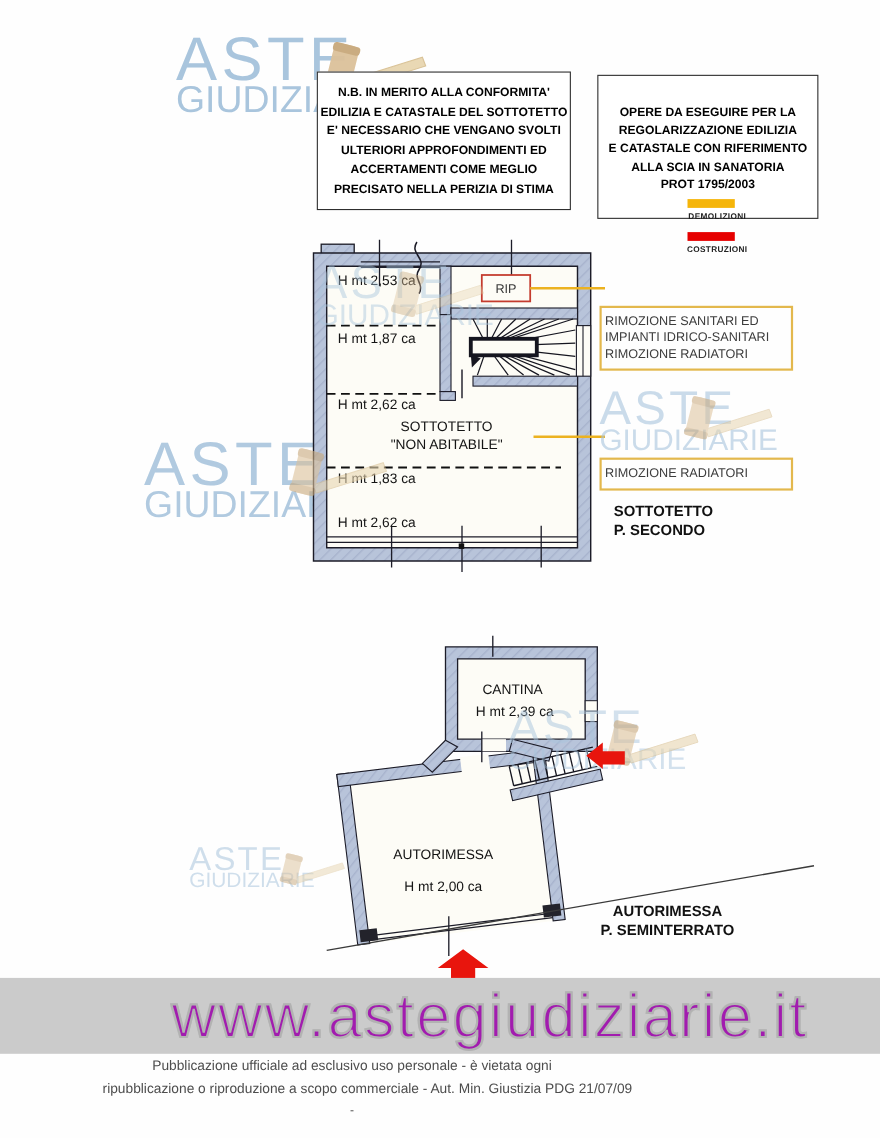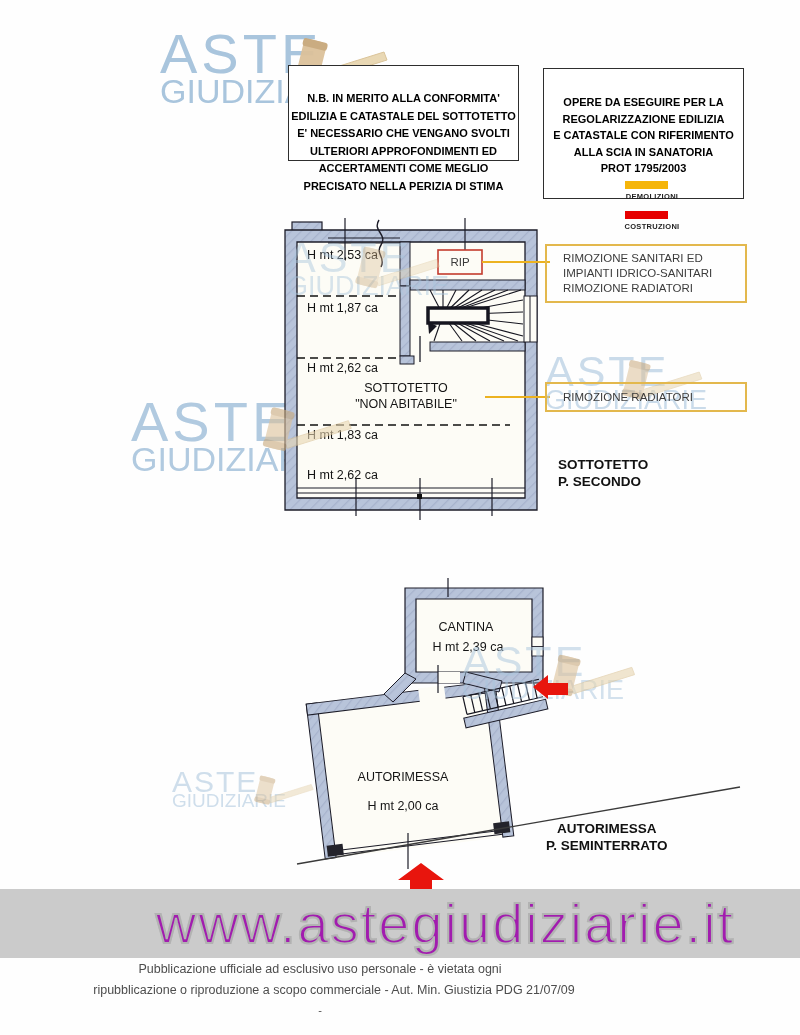--- a/index.html
+++ b/index.html
@@ -13,32 +13,32 @@
   .wm-lg .l2{font-size:34px;letter-spacing:0;}
   .wm-md .l1{font-size:43px;letter-spacing:3px;}
   .wm-md .l2{font-size:27px;letter-spacing:0;}
   .wm-sm .l1{font-size:30px;letter-spacing:2px;}
   .wm-sm .l2{font-size:19px;}
   .gavel{position:absolute;pointer-events:none;}
 
   
   .notebox{position:absolute;background:#fff;border:1.5px solid #2e2e2e;color:#000;
            font-weight:bold;text-align:center;box-sizing:border-box;}
-  #nb-box{left:288px;top:65px;width:231px;height:96px;font-size:11px;line-height:17.6px;padding-top:24px;}
+  #nb-box{left:288px;top:65px;width:231px;height:126px;font-size:11px;line-height:17.6px;padding-top:10px;}
   #opere-box{left:543px;top:68px;width:201px;height:131px;font-size:11px;line-height:16.6px;padding-top:25px;}
   .legend{margin-top:4px;}
   .legend-row{display:flex;align-items:center;margin:0 0 5px 17px;text-align:left;flex-direction:column;}
   .legend-swatch{width:43px;height:8px;margin-right:11px;}
   .sw-yellow{background:#f5b50a;}
   .sw-red{background:#e60000;}
   .legend-label{font-size:7.5px;font-weight:bold;color:#222;letter-spacing:.3px;}
 
   
   .callout{position:absolute;border:2px solid #e3b84d;background:transparent;color:#3c3c3c;
-           font-size:11.5px;line-height:15px;padding:5px 16px;box-sizing:content-box;}
+           font-size:11.5px;line-height:15px;padding:5px 3px;box-sizing:content-box;margin-top:34px;}
   #callout1{left:545px;top:244px;width:166px;height:45px;}
   #callout2{left:545px;top:382px;width:166px;height:16px;line-height:16px;}
 
   
   .plancaption{position:absolute;font-weight:bold;font-size:13.5px;line-height:17px;color:#111;}
   #cap-upper{left:558px;top:456px;}
   #cap-lower{left:546px;top:820px;text-align:center;}
 
   .plansvg{position:absolute;}
 

